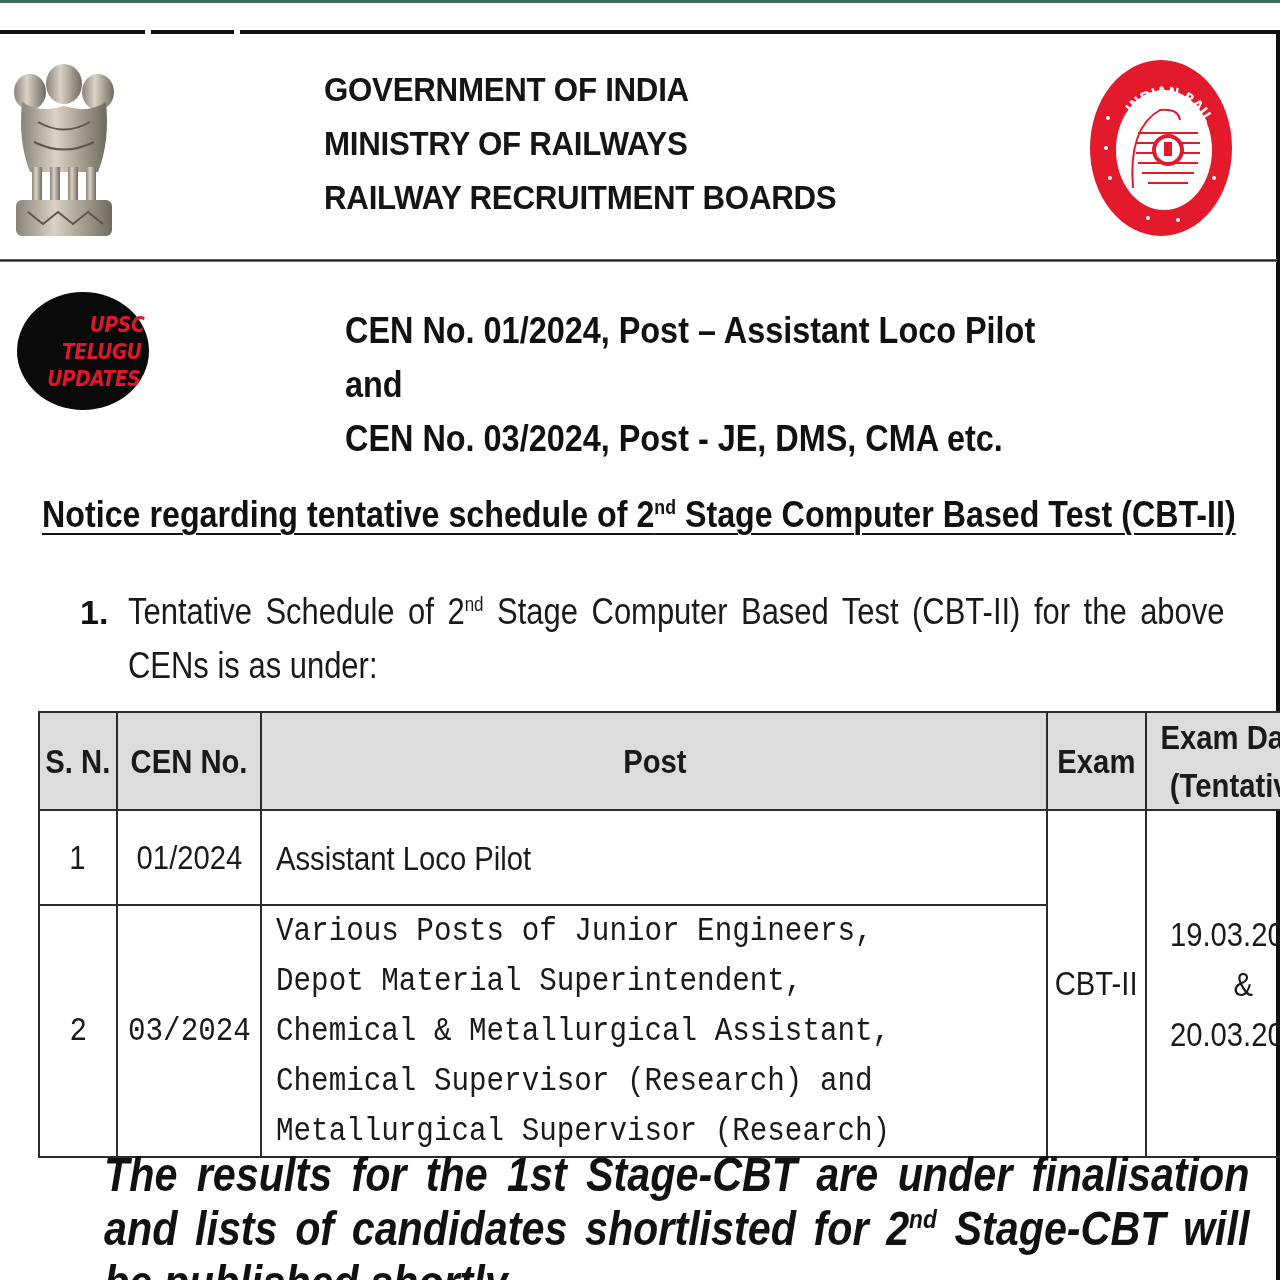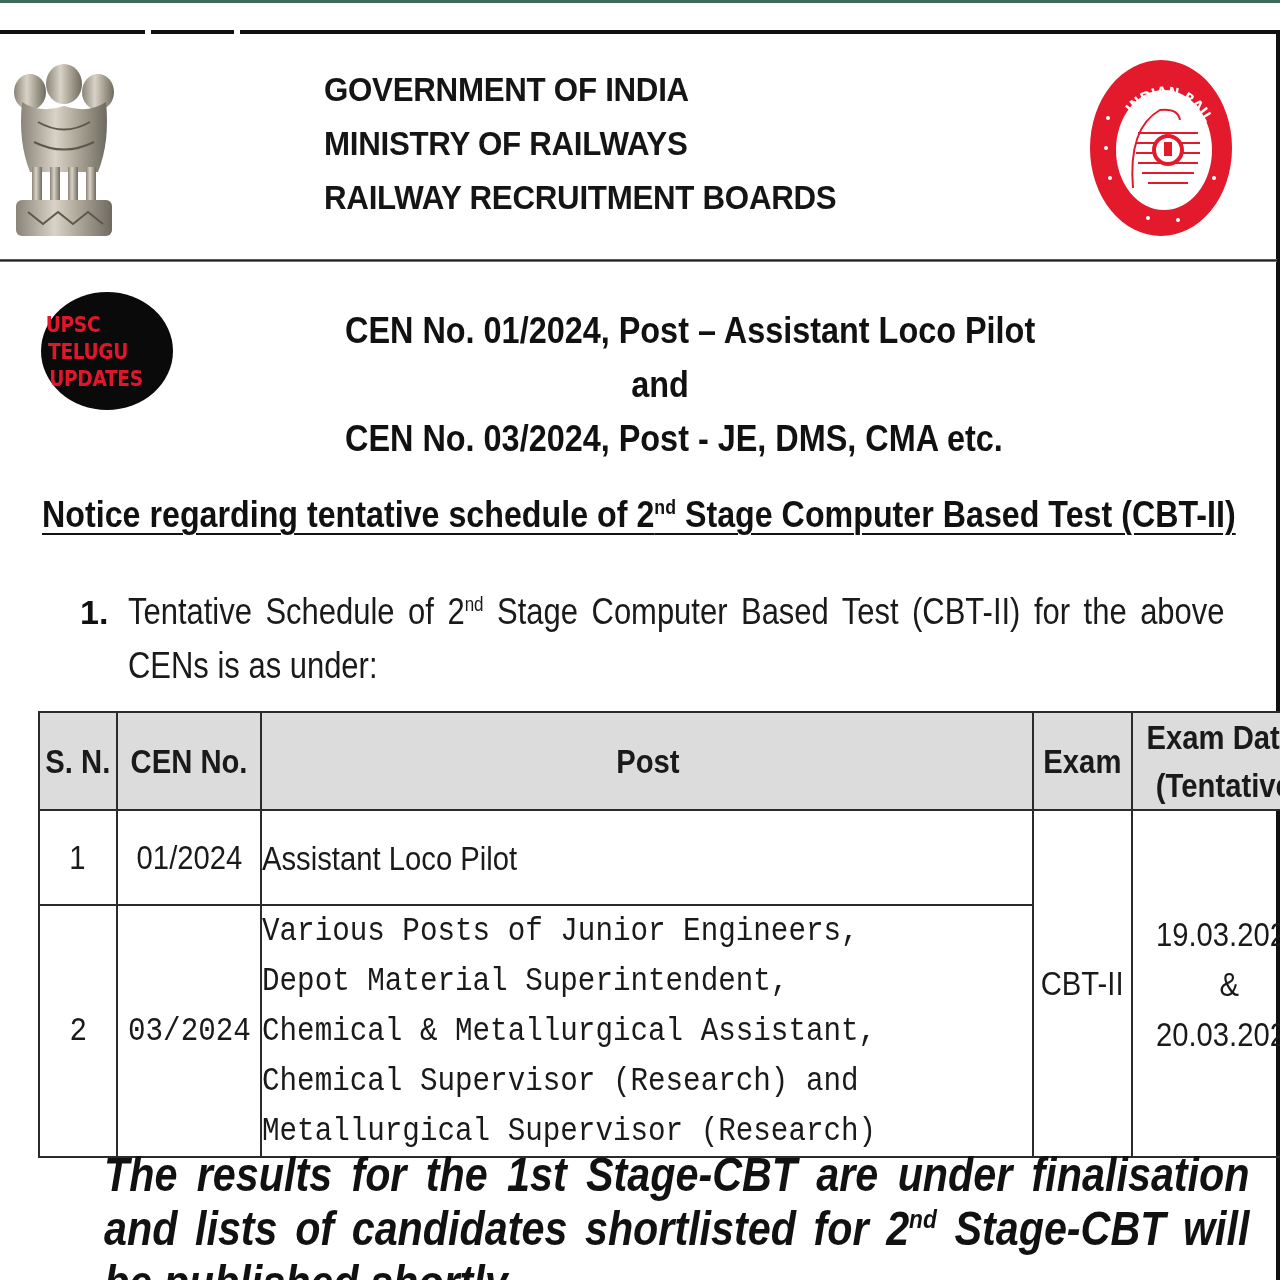--- a/index.html
+++ b/index.html
@@ -12,39 +12,39 @@
   .frame-top-seg { position: absolute; top: 30px; height: 4px; background: #111; }
   .frame-right { position: absolute; right: 0; top: 30px; width: 4px; height: 1250px; background: #111; }
   .header-rule { position: absolute; left: 0; top: 259px; width: 1277px; height: 3px; background: linear-gradient(#777, #222, #999); }
 
   .emblem { position: absolute; left: 8px; top: 62px; width: 112px; height: 178px; }
   .ir-logo { position: absolute; left: 1088px; top: 58px; width: 146px; height: 180px; }
 
   .gov-header { position: absolute; left: 300px; top: 62px; width: 600px; text-align: left; }
   .gov-header .line { font-weight: bold; font-size: 34px; letter-spacing: -0.3px; line-height: 54px; color: #151515; transform: scaleX(0.92); }
 
-  .watermark { position: absolute; left: 41px; top: 292px; width: 132px; height: 118px; border-radius: 50%; background: #0a0a0a; display: flex; flex-direction: column; justify-content: center; align-items: flex-start; }
+  .watermark { position: absolute; left: 17px; top: 292px; width: 132px; height: 118px; border-radius: 50%; background: #0a0a0a; display: flex; flex-direction: column; justify-content: center; align-items: flex-end; font-style: italic; }
   .watermark span { display: block; font-family: "DejaVu Sans", sans-serif; font-weight: bold; color: #e0162b; font-size: 22px; line-height: 27px; letter-spacing: -0.5px; transform: scaleX(0.85); }
 
-  .cen-block { position: absolute; left: 310px; top: 304px; width: 700px; text-align: center; }
+  .cen-block { position: absolute; left: 310px; top: 304px; width: 700px; }
   .cen-block .cen-line { font-weight: bold; font-size: 36px; line-height: 54px; color: #111; transform: scaleX(0.9); white-space: nowrap; }
 
   .notice-title { position: absolute; left: 42px; top: 492px; width: 1180px; font-weight: bold; font-size: 36px; line-height: 46px; white-space: nowrap; text-decoration: underline; text-underline-offset: 6px; text-decoration-thickness: 2px; transform: scaleX(0.895); transform-origin: left center; color: #111; }
   sup { font-size: 0.55em; vertical-align: super; line-height: 0; }
 
   .para { position: absolute; left: 80px; top: 585px; width: 1145px; }
   .para .num { position: absolute; left: 0; top: 0; font-weight: bold; font-size: 34px; line-height: 54px; }
   .para .text { position: absolute; left: 48px; top: 0; width: 1100px; font-size: 36px; line-height: 54px; color: #1a1a1a; text-align: justify; transform: scaleX(0.86); transform-origin: left top; width: 1275px; }
 
   table.schedule { position: absolute; left: 38px; top: 711px; width: 1203px; border-collapse: collapse; font-size: 34px; }
   table.schedule th, table.schedule td { border: 2px solid #2b2b2b; text-align: center; vertical-align: middle; color: #1a1a1a; }
   table.schedule thead th { background: #dcdcdc; font-weight: bold; height: 98px; line-height: 48px; }
   table.schedule th span, table.schedule td span.sq { display: inline-block; transform: scaleX(0.86); white-space: nowrap; }
   table.schedule td { font-weight: normal; }
-  td.post { text-align: left !important; }
+  td.post { text-align: left !important; padding-left: 14px; }
   td.post .post-text { display: block; transform: scaleX(0.86); transform-origin: left center; width: 770px; line-height: 50px; }
   .row1 td { height: 95px; }
   .row2 td { height: 198px; font-family: Liberation Mono, monospace; }
   .dates { line-height: 50px; }
 
   .closing { position: absolute; left: 104px; top: 1148px; width: 1145px; font-weight: bold; font-style: italic; font-size: 48px; line-height: 54px; color: #111; }
   .closing .inner { display: block; transform: scaleX(0.86); transform-origin: left top; width: 1332px; text-align: justify; text-align-last: left; }
 </style>
 </head>
 <body>

